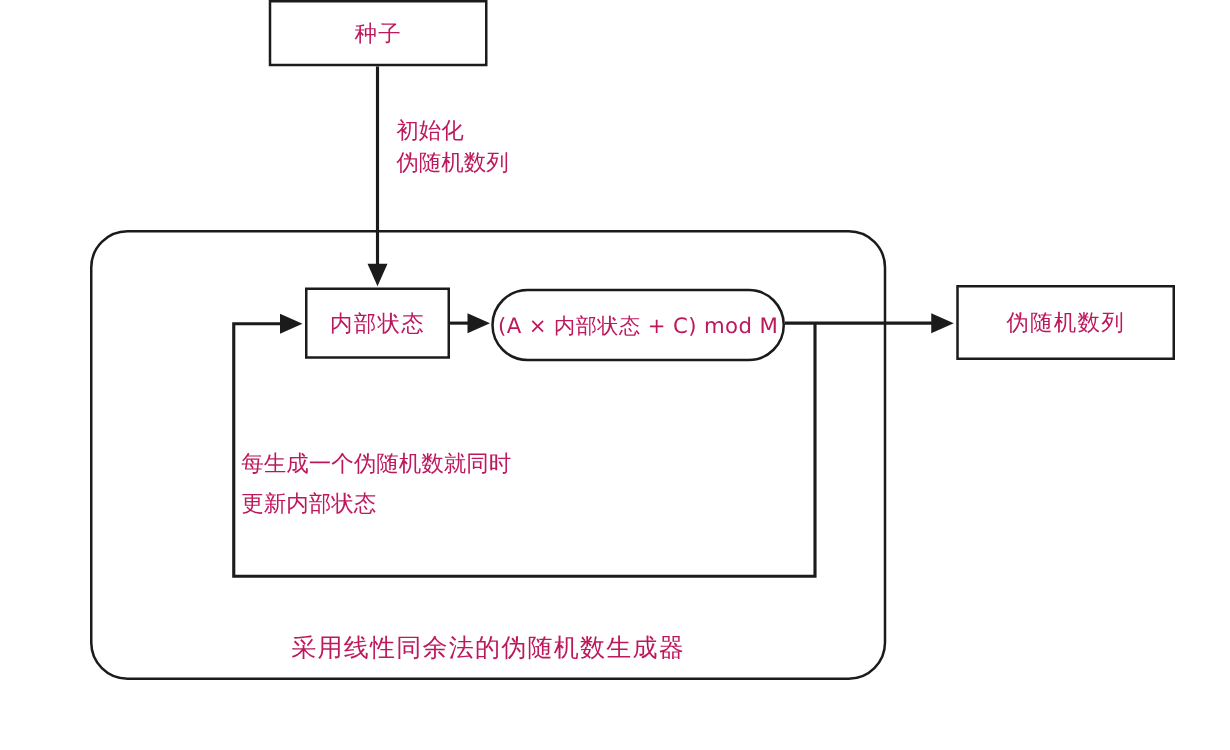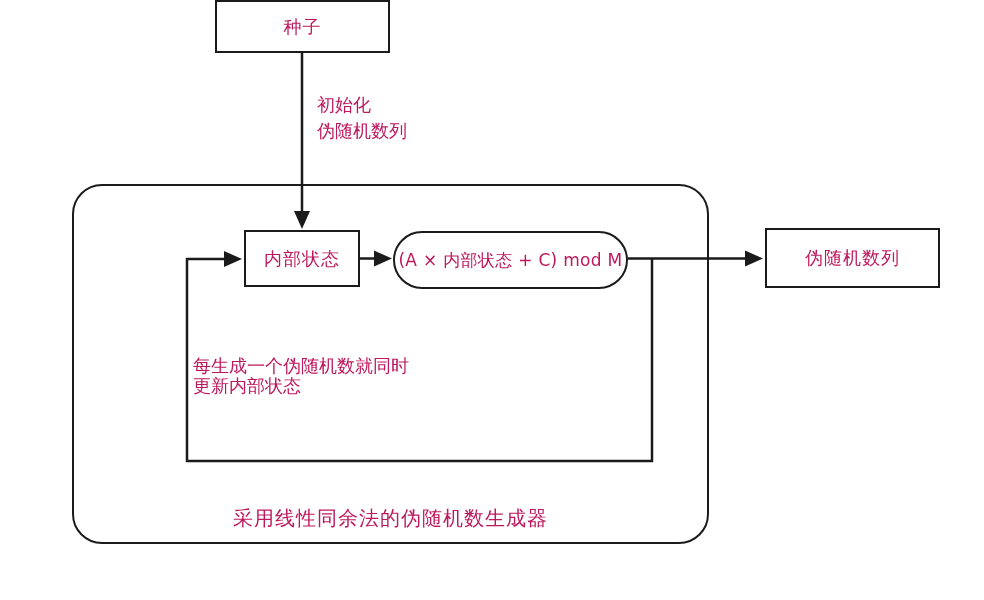--- a/index.html
+++ b/index.html
@@ -46,21 +46,21 @@
                    border-radius: 29px; font-size: 17px; letter-spacing: 0.3px; }
   #output-box    { left: 765px; top: 228px; width: 175px; height: 60px; }
 
   .float-label {
     font-size: 18px;
     line-height: 26px;
     white-space: pre-line;
     z-index: 4;
   }
   #init-label   { left: 317px; top: 92px; }
-  #update-note  { left: 193px; top: 356px; line-height: 20px; z-index: 2; }
+  #update-note  { left: 193px; top: 356px; line-height: 32px; z-index: 2; }
 
   #generator-label {
     left: 72px;
     top: 506px;
     width: 637px;
     text-align: center;
     font-size: 20px;
     line-height: 25px;
     letter-spacing: 1px;
     z-index: 2;

